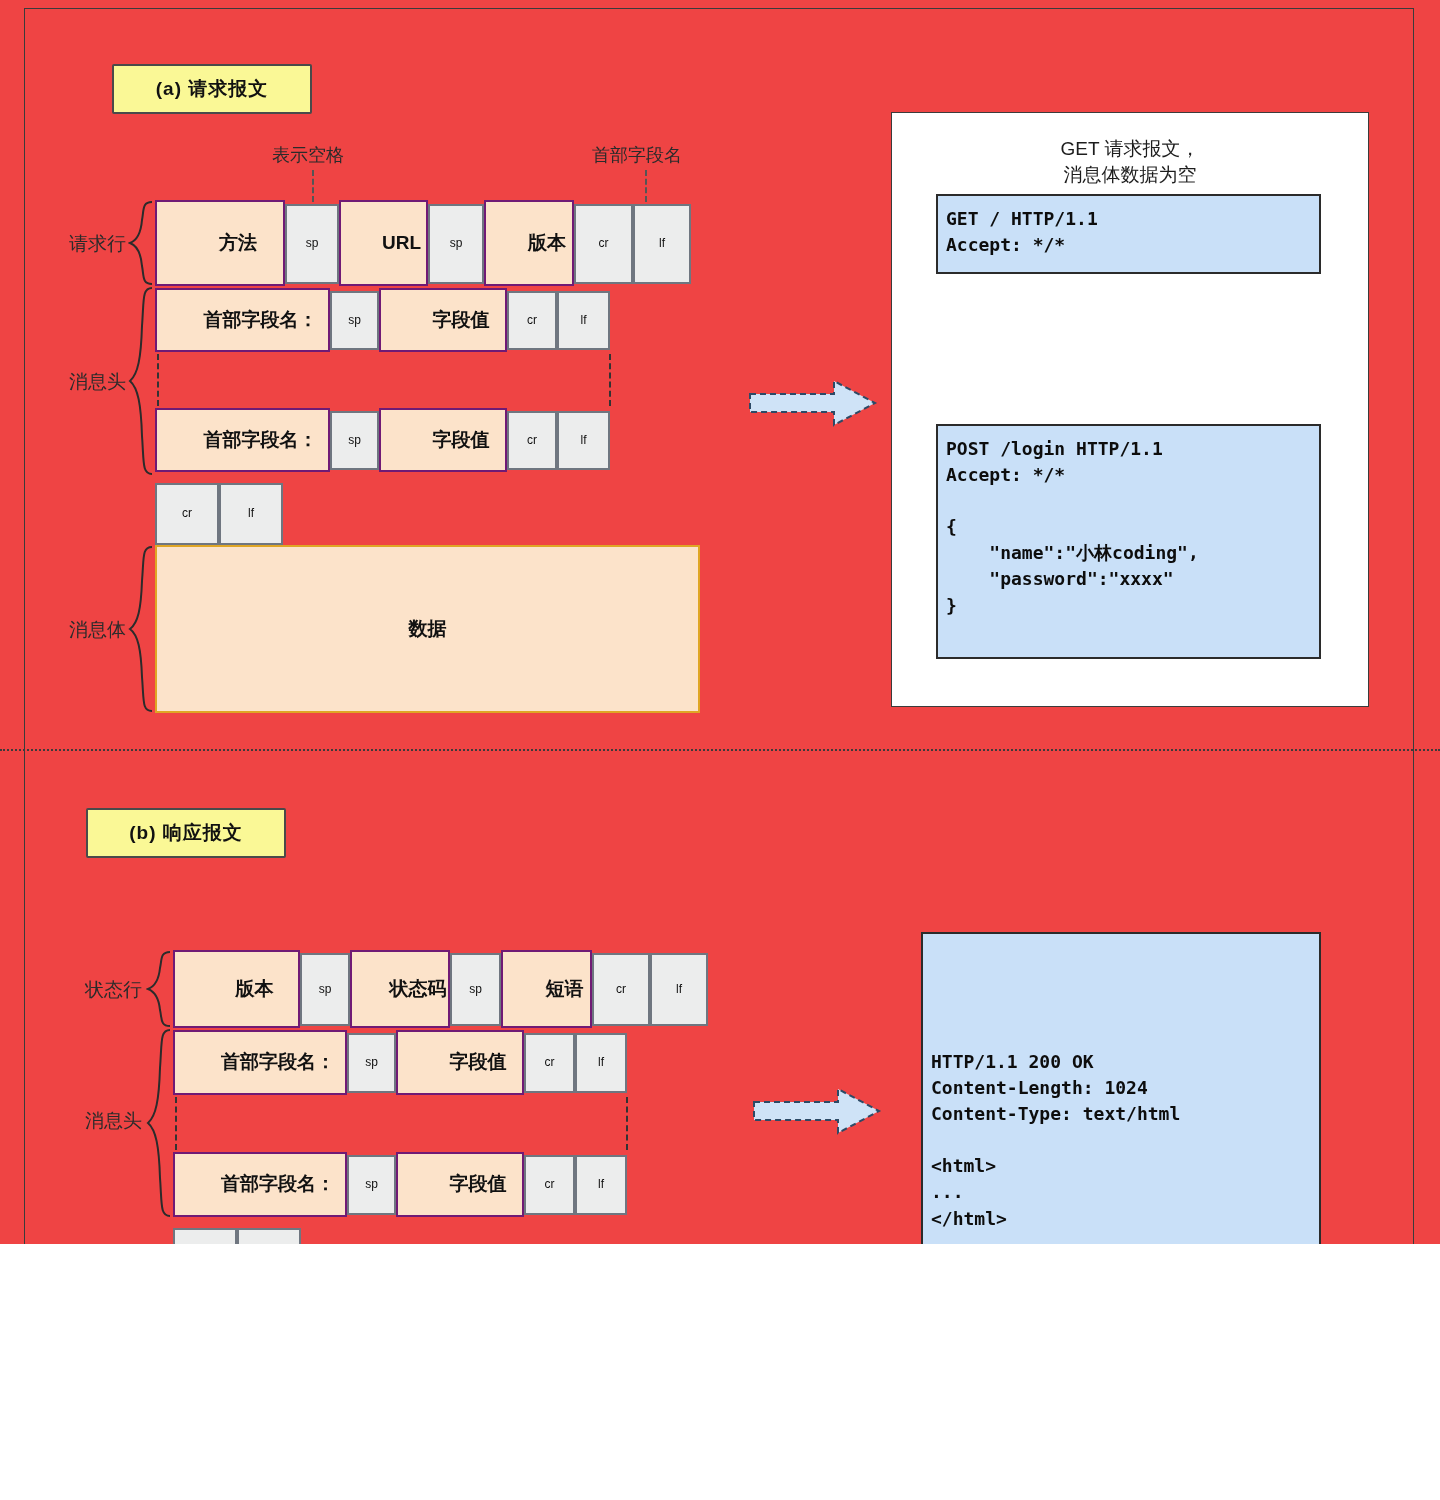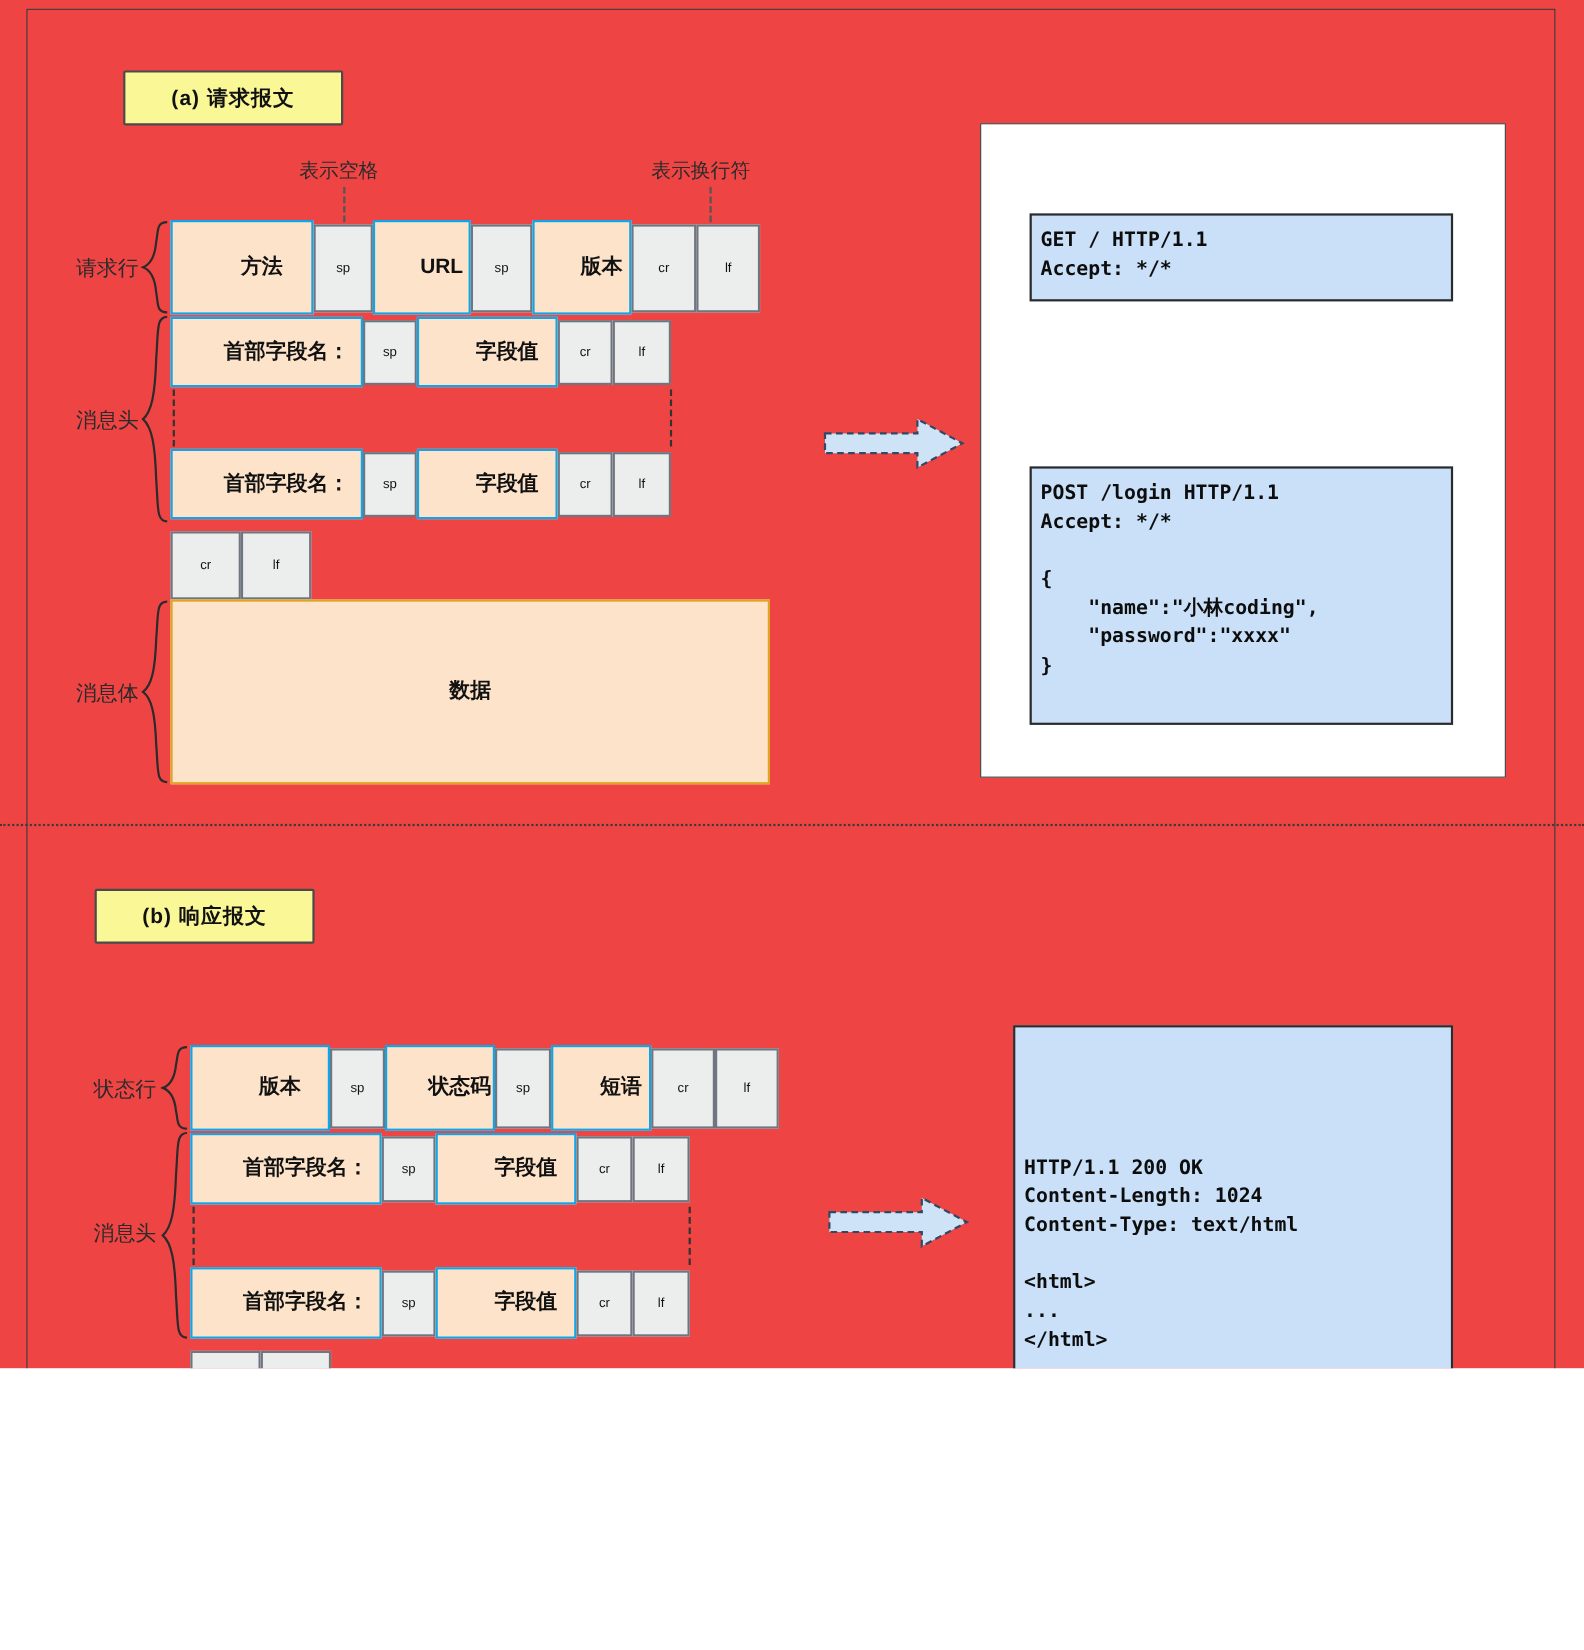--- a/index.html
+++ b/index.html
@@ -55,21 +55,21 @@
     position: absolute;
     box-sizing: border-box;
     display: flex;
     align-items: center;
     justify-content: center;
     color: #111;
     line-height: 1.1;
   }
   .cell.orange {
     background: #fce3ca;
-    border: 2px solid #0ea5e9;
+    border: 2px solid #701a75;
     font-weight: bold;
     font-size: 19px;
     padding-left: 36px;
   }
   .cell.grey {
     background: #eceded;
     border: 2px solid #6f7680;
     font-weight: normal;
     font-size: 12px;
   }
@@ -153,21 +153,21 @@
 <div id="page">
 
   <div class="frame"></div>
   <div class="divider"></div>
 
   <div class="badge" style="left:112px; top:64px; width:196px; height:46px;">(a) 请求报文</div>
 
   <div class="callout" style="left:272px; top:143px;">表示空格</div>
   <div class="leader" style="left:312px; top:170px; height:32px;"></div>
 
-  <div class="callout" style="left:592px; top:143px;">表示换行符</div>
+  <div class="callout" style="left:592px; top:143px;">首部字段名</div>
   <div class="leader" style="left:645px; top:170px; height:32px;"></div>
 
   <div class="side-label" style="left:46px; top:231px; width:80px;">请求行</div>
   <div class="brace" style="left:128px; top:200px;">
     <svg width="26" height="86" viewBox="0 0 26 86">
       <path d="M24 2 C14 2 16 10 14 20 C13 32 10 40 2 43 C10 46 13 54 14 66 C16 76 14 84 24 84" fill="none" stroke="#2b2b2b" stroke-width="2"></path>
     </svg>
   </div>
 
   <div class="cell orange" style="left:155px; top:200px; width:130px; height:86px;">方法</div>
@@ -213,20 +213,22 @@
   <div class="cell body-box" style="left:155px; top:545px; width:545px; height:168px;">数据</div>
 
   <div class="arrow" style="left:748px; top:378px;">
     <svg width="130" height="50" viewBox="0 0 130 50">
       <path d="M2 16 L86 16 L86 3 L127 25 L86 47 L86 34 L2 34 Z" fill="#cfe3f7" stroke="#2d4a66" stroke-width="2" stroke-dasharray="6 4"></path>
     </svg>
   </div>
 
   <div class="panel" style="left:891px; top:112px; width:478px; height:595px;"></div>
 
+  <div class="panel-caption" style="left:911px; top:136px; width:438px;">GET 请求报文，
+消息体数据为空</div>
   <div class="code-box" style="left:936px; top:194px; width:385px; height:80px;">GET / HTTP/1.1
 Accept: */*</div>
 
   <div class="code-box" style="left:936px; top:424px; width:385px; height:235px;">POST /login HTTP/1.1
 Accept: */*
 
 {
     "name":"小林coding",
     "password":"xxxx"
 }</div>

